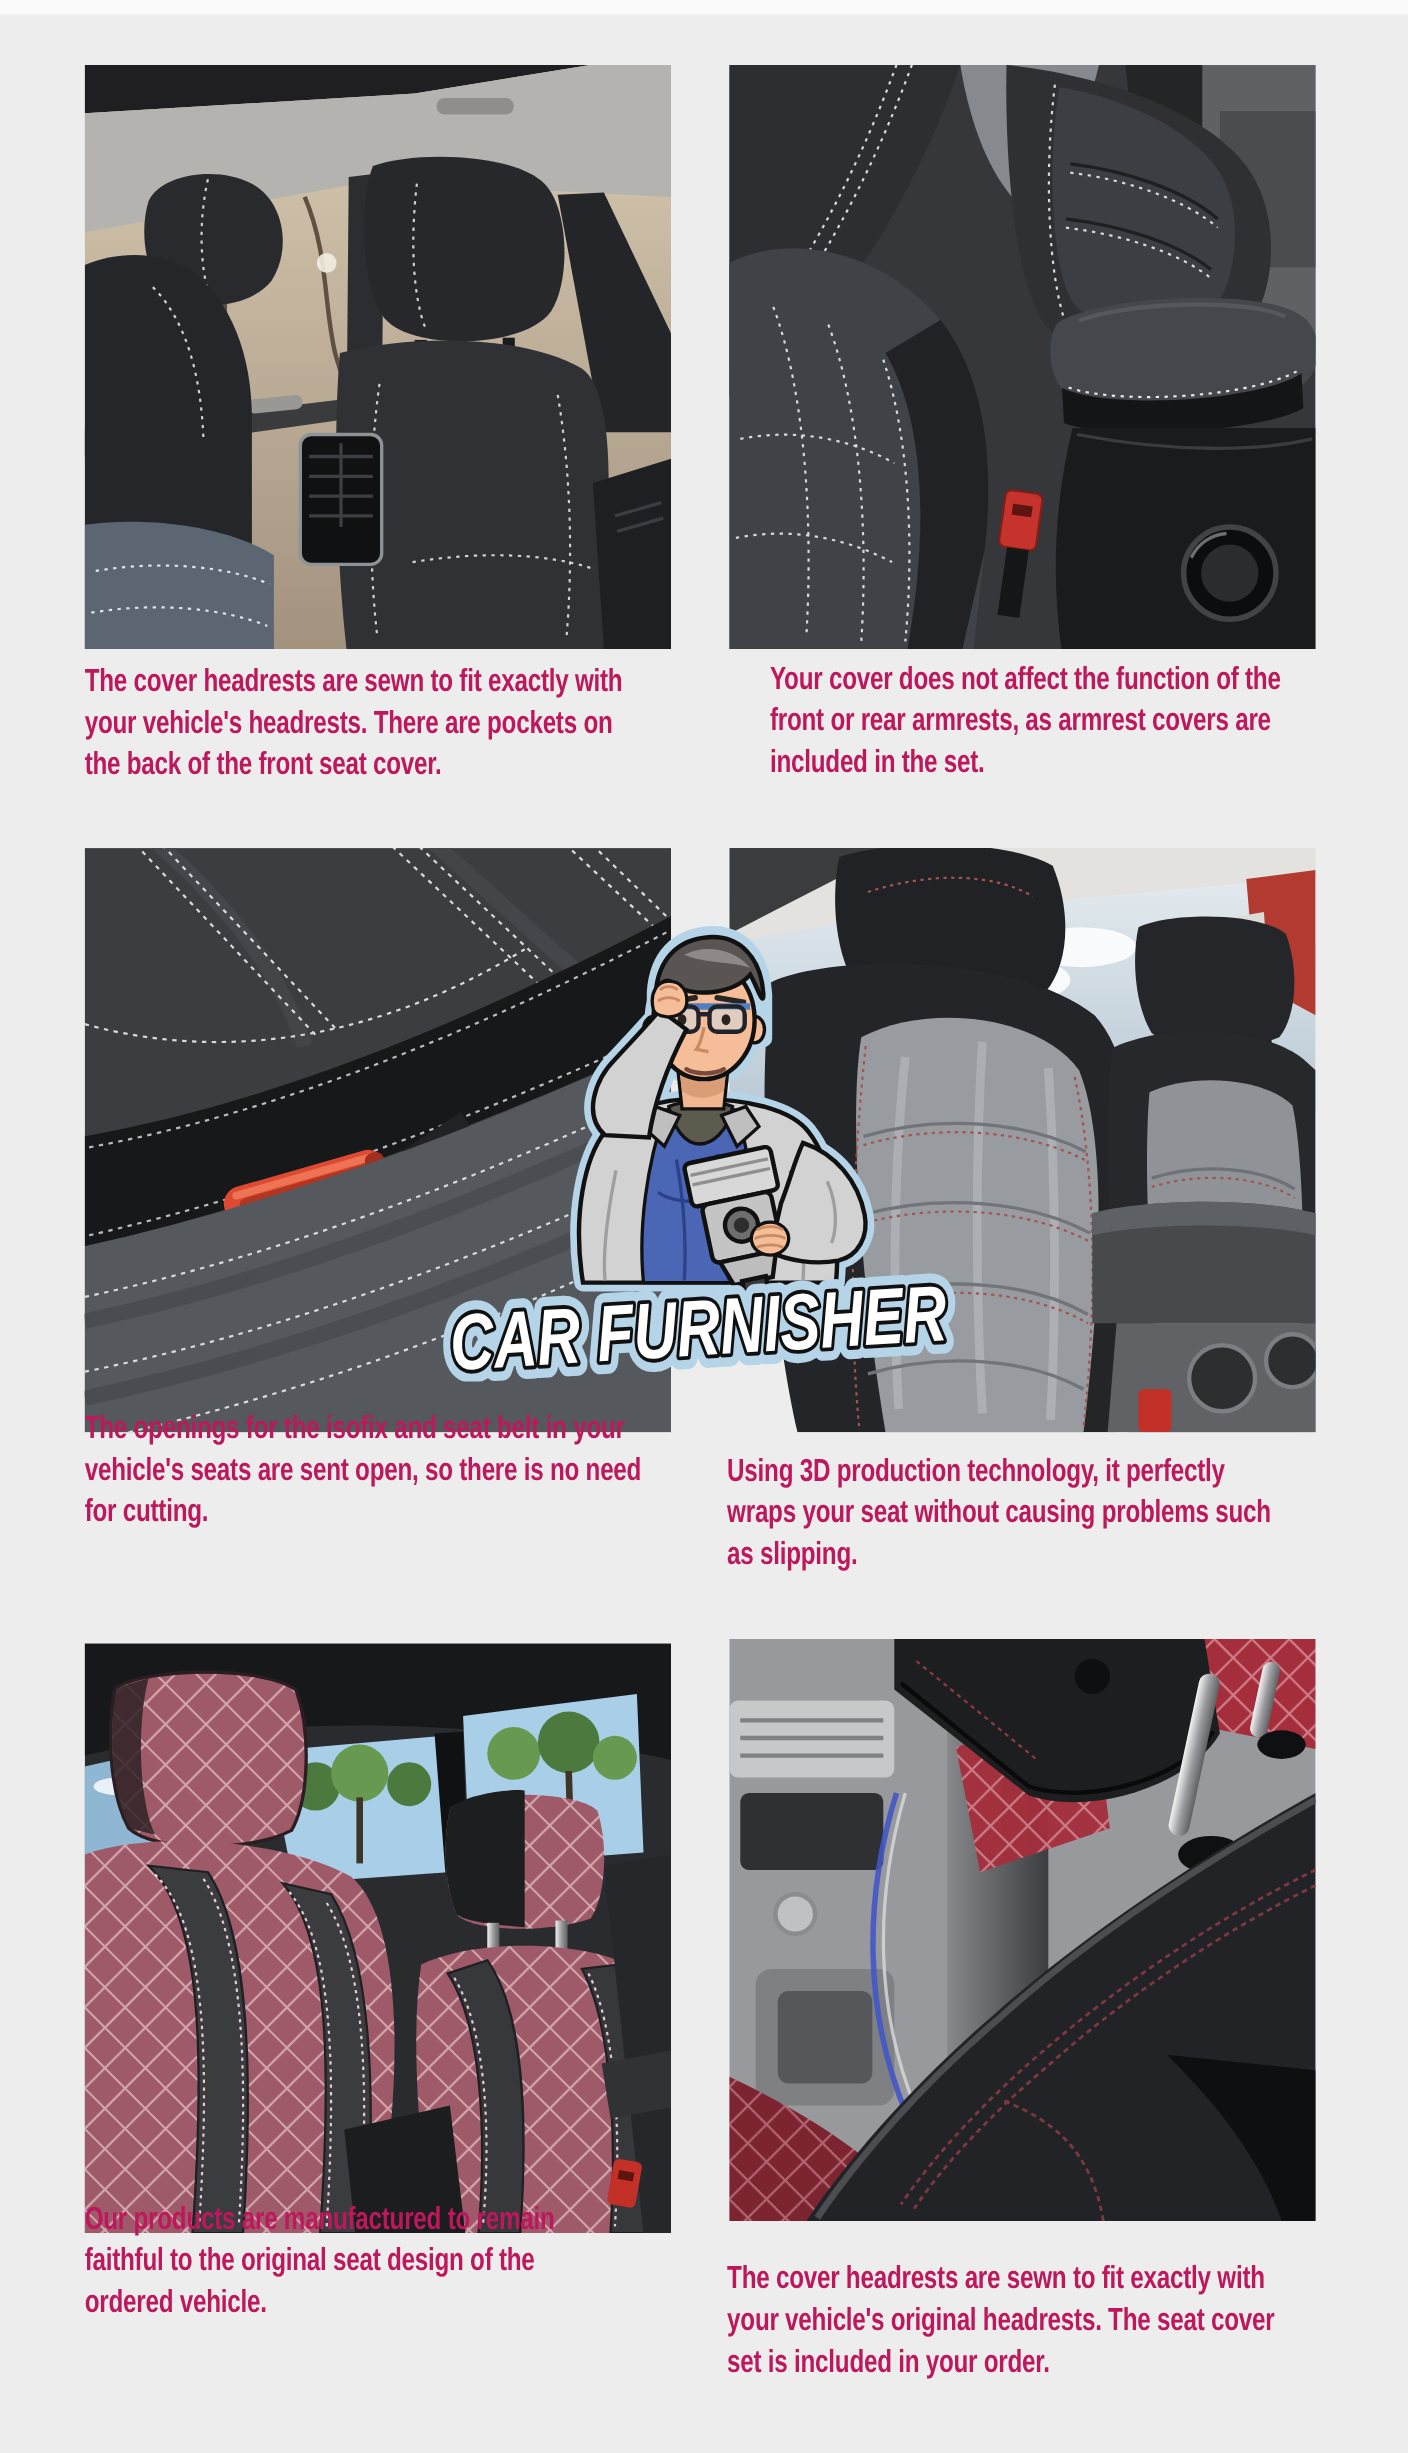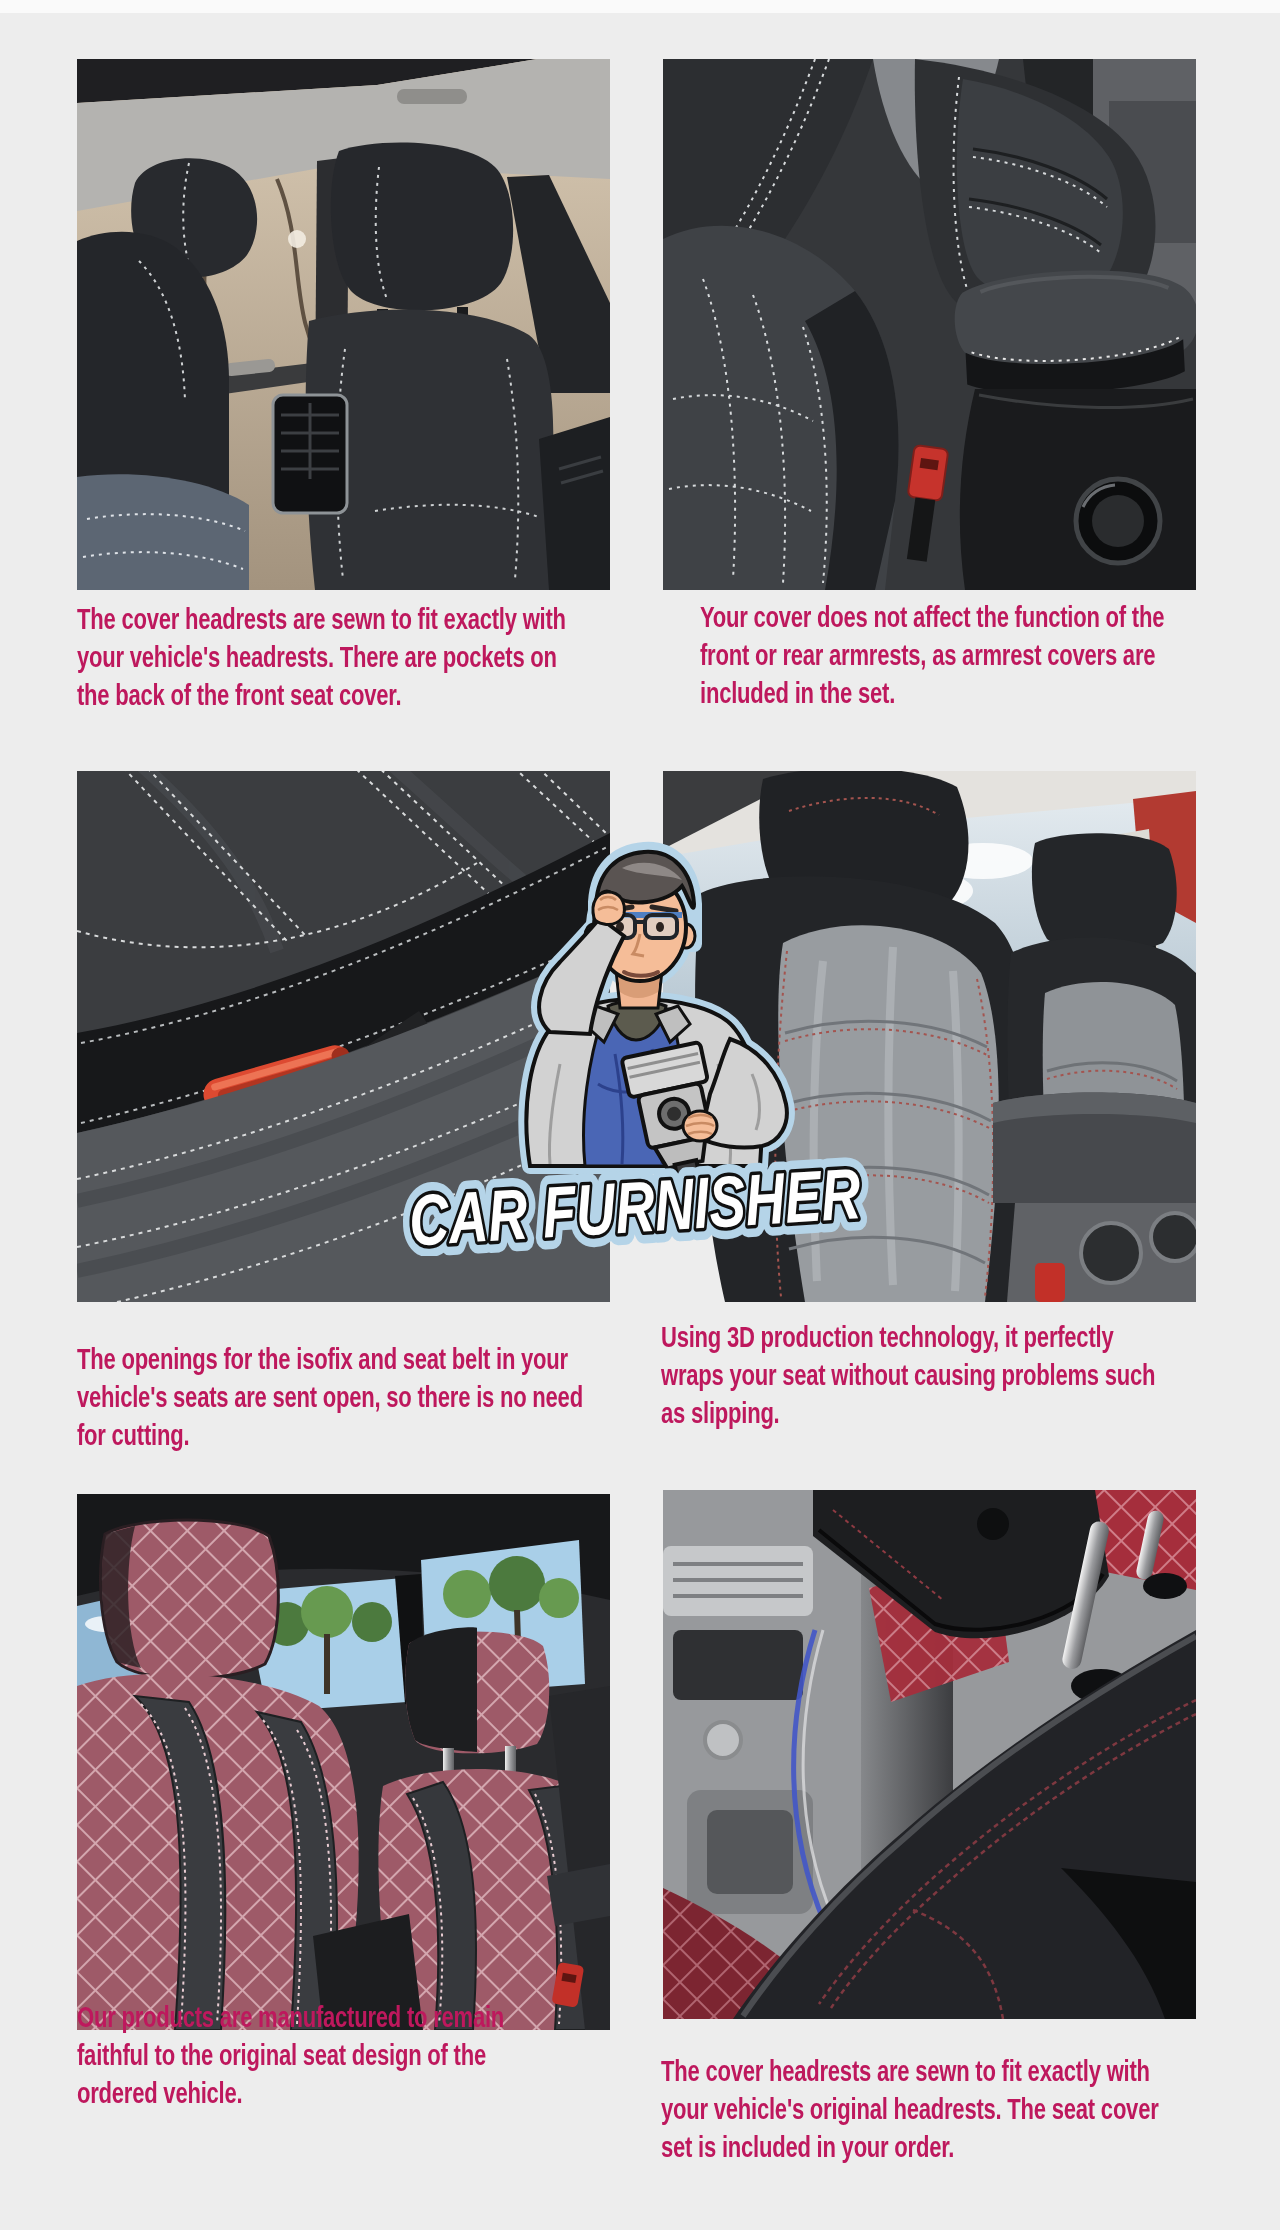--- a/index.html
+++ b/index.html
@@ -411,21 +411,21 @@
   <span class="cap-line">your vehicle's headrests. There are pockets on</span>
   <span class="cap-line">the back of the front seat cover.</span>
 </div>
 
 <div class="caption" style="left:700px;top:598px;">
   <span class="cap-line">Your cover does not affect the function of the</span>
   <span class="cap-line">front or rear armrests, as armrest covers are</span>
   <span class="cap-line">included in the set.</span>
 </div>
 
-<div class="caption" style="left:77px;top:1340px;">
+<div class="caption" style="left:77px;top:1279px;">
   <span class="cap-line">The openings for the isofix and seat belt in your</span>
   <span class="cap-line">vehicle's seats are sent open, so there is no need</span>
   <span class="cap-line">for cutting.</span>
 </div>
 
 <div class="caption" style="left:661px;top:1318px;">
   <span class="cap-line">Using 3D production technology, it perfectly</span>
   <span class="cap-line">wraps your seat without causing problems such</span>
   <span class="cap-line">as slipping.</span>
 </div>

